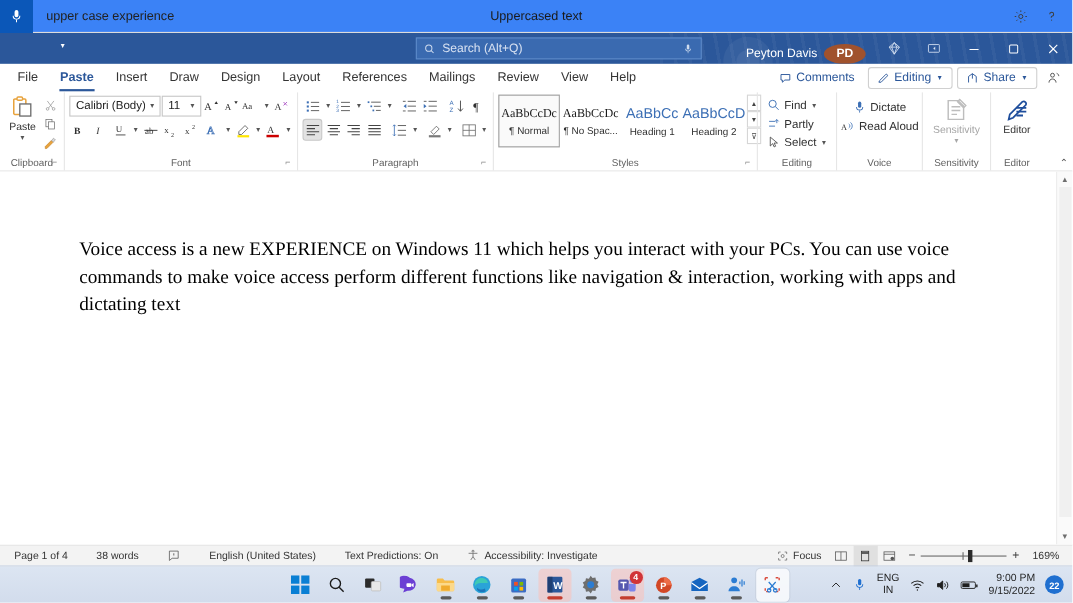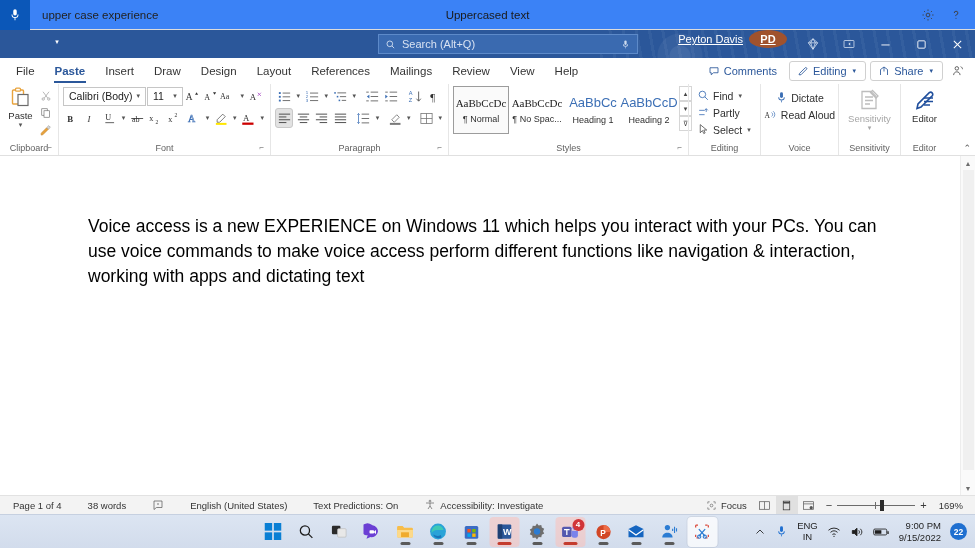--- a/index.html
+++ b/index.html
@@ -61,21 +61,21 @@
     position:absolute; left:0; right:0; text-align:center; font-size:11px;
     pointer-events:none; z-index:1;
   }
   .tb-title span { pointer-events:auto; cursor:pointer; }
   .search-box {
     position:absolute; left:378px; top:4px; width:260px; height:20px;
     background:#3a6ab0; border:1px solid #5d8ac9; display:flex; align-items:center;
     padding:0 6px; gap:6px; z-index:2; cursor:text;
   }
   .search-box .sb-text { font-size:11px; color:#d8e2f2; flex:1; }
-  .tb-right { margin-left:auto; display:flex; align-items:flex-start; z-index:2;text-decoration:underline; }
+  .tb-right { margin-left:auto; display:flex; align-items:flex-end; z-index:2; }
   .acct { display:flex; align-items:center; gap:6px; padding:0 8px; cursor:pointer; }
   .acct-name { font-size:11px; }
   .avatar {
     width:38px; height:18px; border-radius:50%; background:#a0522d; color:#fff;
     font-size:11px; display:flex; align-items:center; justify-content:center; font-weight:bold;
   }
   .wbtn { width:36px; height:28px; display:flex; align-items:center; justify-content:center; cursor:pointer; }
 
   
   .ribbon-tabs {
@@ -169,22 +169,22 @@
   .ribbon-collapse {
     position:absolute; right:4px; bottom:2px; font-size:9px; color:#555; cursor:pointer;
   }
 
   
   .doc-area { flex:1; background:#fff; position:relative; overflow:hidden; }
   .page {
     position:absolute; left:0; top:0; right:15px; bottom:0; background:#fff;
   }
   .doc-text {
-    position:absolute; left:88px; top:58px; width:800px;
-    font-family:Liberation Sans, sans-serif;
+    position:absolute; left:72px; top:58px; width:800px;
+    font-family:Liberation Serif, serif;
     font-size:17.5px; line-height:1.44; color:#000;
   }
   .vscroll {
     position:absolute; right:0; top:0; width:15px; bottom:0; background:#fafafa;
     border-left:1px solid #ededed;
   }
   .vs-up, .vs-dn {
     height:14px; display:flex; align-items:center; justify-content:center;
     font-size:7px; color:#6e6e6e; cursor:pointer;
   }

